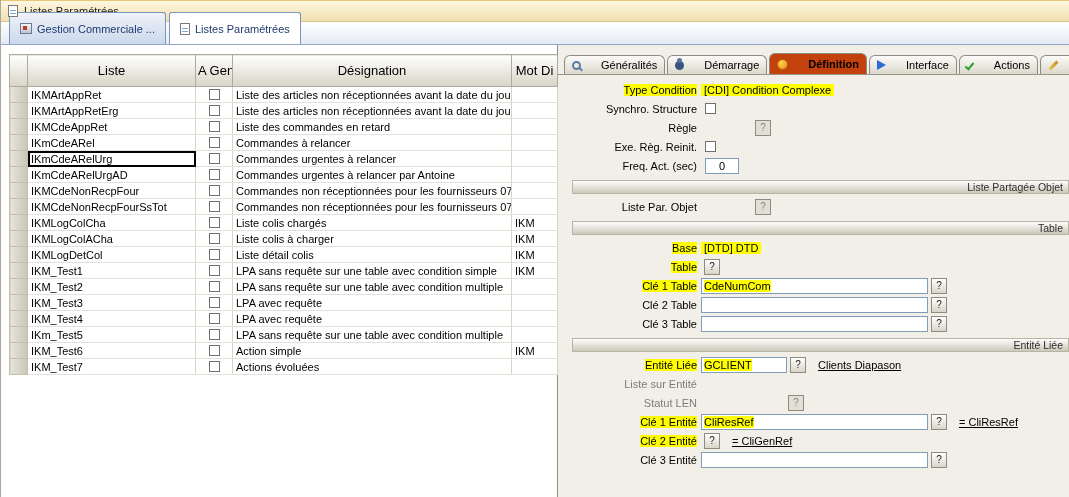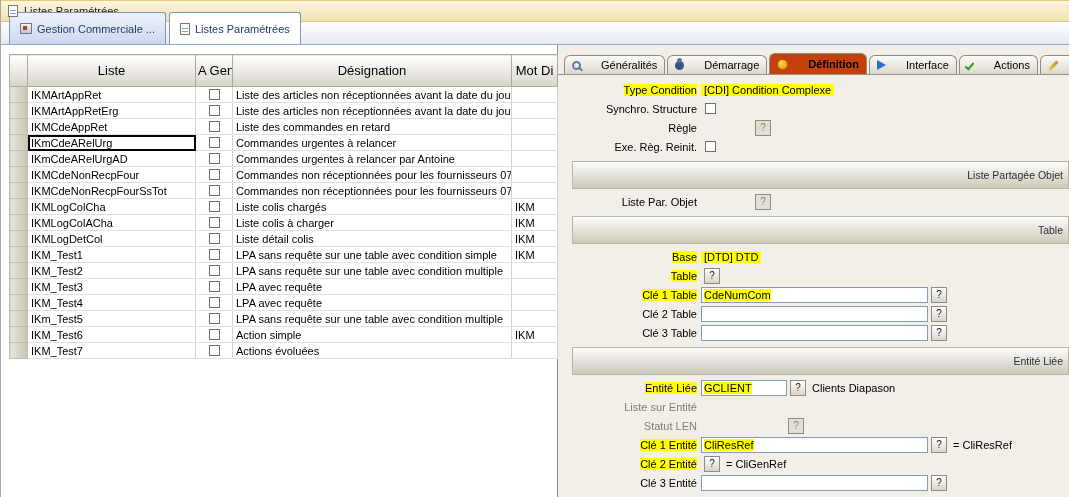--- a/index.html
+++ b/index.html
@@ -90,24 +90,24 @@
     display:flex; align-items:center; padding:0 2px; overflow:hidden; flex:none;
   }
   .field.short { width:86px; }
   .smallfield { width:34px; height:16px; border:1px solid #7f9db9; background:#fff; text-align:center; font-size:11px; font-family:"Liberation Sans",sans-serif; padding:0; }
   .qbtn {
     width:16px; height:16px; margin-left:3px; flex:none;
     border:1px solid #8e8c80; background:linear-gradient(#ffffff,#d9d5c9);
     display:flex; align-items:center; justify-content:center; font-size:10px; color:#222; cursor:default;
   }
   .qbtn.disabled { background:#e2dfd4; color:#8a887e; }
-  .aftertext { margin-left:6px; white-space:nowrap; }
+  .aftertext { margin-left:12px; white-space:nowrap;text-decoration:underline; }
   .plainval { padding:0 3px; white-space:nowrap; }
   .sbar {
-    height:28px; margin:6px 0 4px 14px;
+    height:14px; margin:6px 0 4px 14px;
     background:linear-gradient(#fdfdfb,#ccc8ba); border:1px solid #b8b5a7;
     display:flex; align-items:center; justify-content:flex-end; padding-right:5px;
     font-size:10.5px; color:#2e2e2e;
   }
 </style>
 </head>
 <body>
 
 <div class="app">
 
@@ -168,20 +168,29 @@
             </tr>
             <tr>
               <td class="icon-cell"></td>
               <td class="cell-liste">IKMCdeAppRet</td>
               <td class="cell-agen">
                 <div class="cb"></div>
               </td>
               <td class="cell-desig">Liste des commandes en retard</td>
               <td class="cell-mot"></td>
             </tr>
+            <tr>
+              <td class="icon-cell"></td>
+              <td class="cell-liste">IKmCdeARel</td>
+              <td class="cell-agen">
+                <div class="cb"></div>
+              </td>
+              <td class="cell-desig">Commandes à relancer</td>
+              <td class="cell-mot"></td>
+            </tr>
             <tr class="selected">
               <td class="icon-cell"></td>
               <td class="cell-liste">IKmCdeARelUrg</td>
               <td class="cell-agen">
                 <div class="cb"></div>
               </td>
               <td class="cell-desig">Commandes urgentes à relancer</td>
               <td class="cell-mot"></td>
             </tr>
             <tr>
@@ -353,20 +362,24 @@
         <div class="frow">
           <div class="flabel"><span>Règle</span></div>
           <div class="qbtn disabled" style="margin-left:54px;">?</div>
         </div>
 
         <div class="frow">
           <div class="flabel"><span>Exe. Règ. Reinit.</span></div>
           <div class="cb" style="margin-left:4px;"></div>
         </div>
 
+        <div class="frow">
+          <div class="flabel"><span>Freq. Act. (sec)</span></div>
+          <input class="smallfield" style="margin-left: 4px;" value="0">
+        </div>
 
         <div class="sbar">Liste Partagée Objet</div>
 
         <div class="frow">
           <div class="flabel"><span>Liste Par. Objet</span></div>
           <div class="qbtn disabled" style="margin-left:54px;">?</div>
         </div>
 
         <div class="sbar">Table</div>
 

